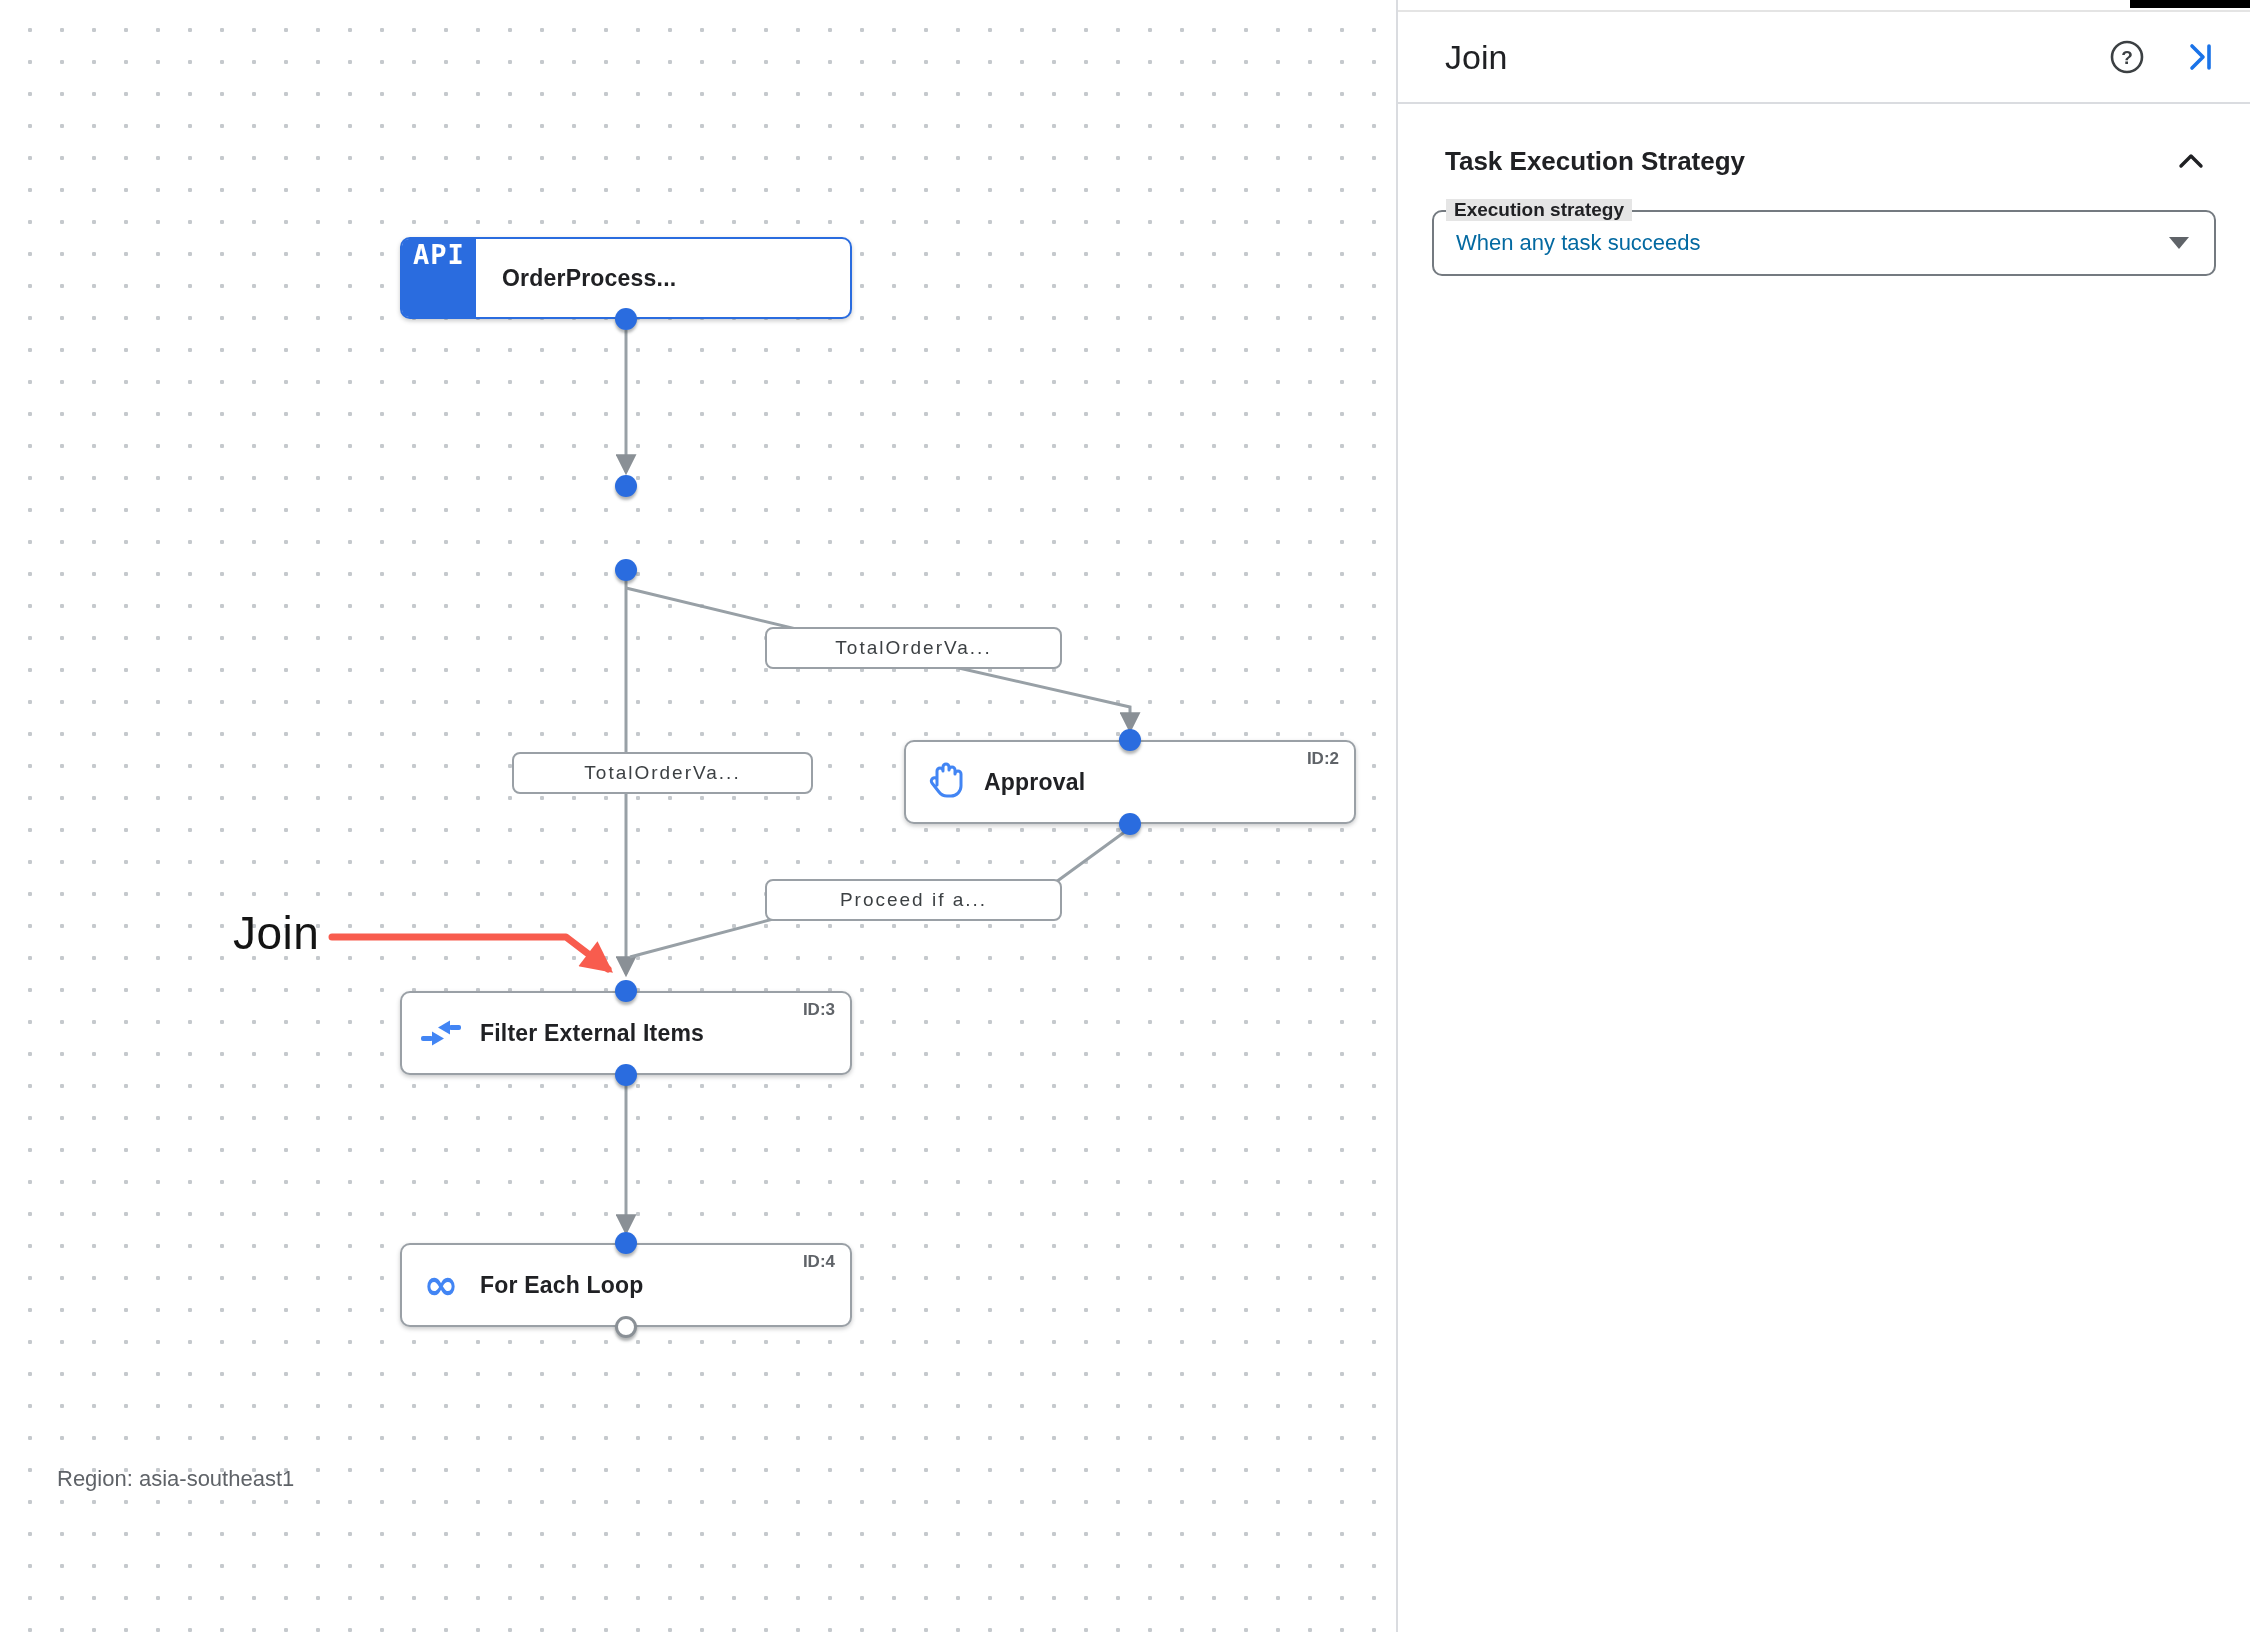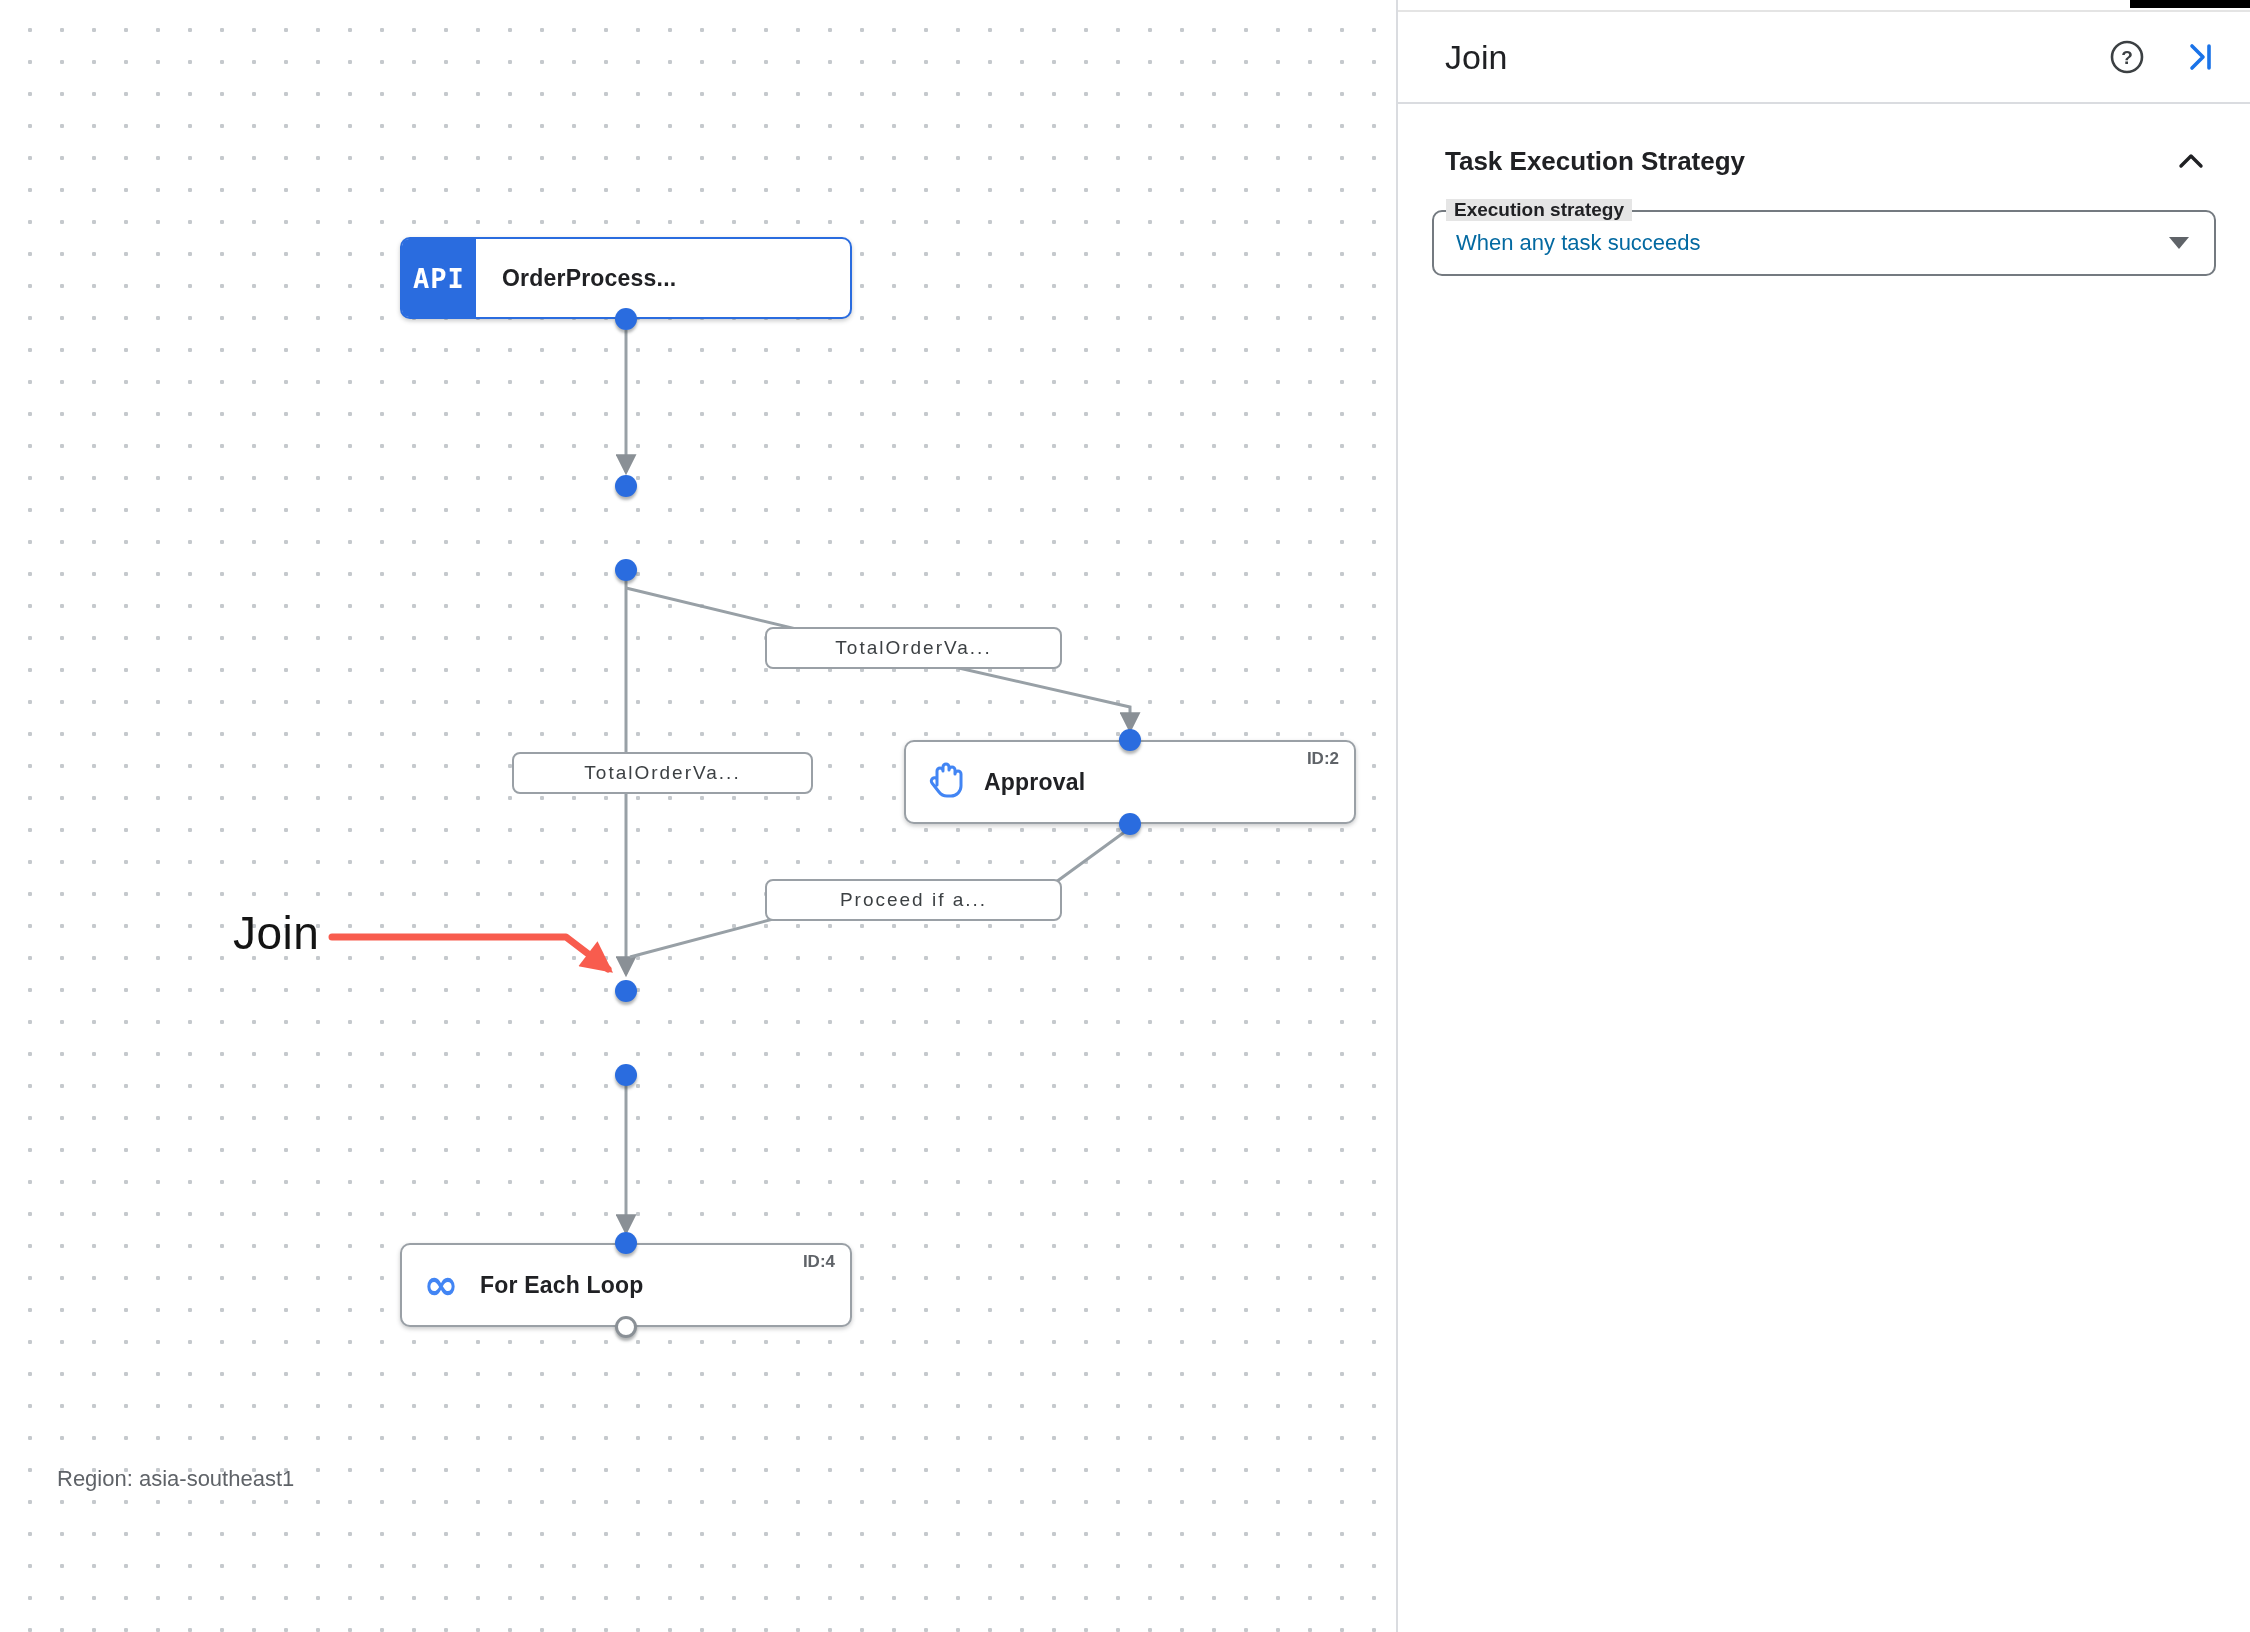--- a/index.html
+++ b/index.html
@@ -24,21 +24,21 @@
     border:2px solid #9aa0a6;border-radius:10px;box-sizing:border-box;
     display:flex;align-items:center;z-index:3;
     box-shadow:0 2px 4px rgba(60,64,67,.28);
   }
   .node .icon-box{width:78px;display:flex;align-items:center;justify-content:center;flex:0 0 78px;}
   .node .label{font-weight:bold;font-size:23px;color:#202124;letter-spacing:.2px;}
   .node .badge{position:absolute;top:7px;right:15px;font-size:17px;font-weight:bold;color:#5f6368;}
   .node-trigger{left:400px;top:237px;height:82px;border-color:#2a6cdf;}
   .node-trigger .api-chip{
     width:74px;height:100%;background:#2a6cdf;border-radius:7px 0 0 7px;
-    display:flex;align-items:center;justify-content:center;flex:0 0 74px;
+    display:flex;align-items:flex-start;justify-content:center;flex:0 0 74px;
   }
   .node-trigger .api-chip span{
     color:#fff;font-family:"DejaVu Sans Mono",monospace;font-weight:bold;
     font-size:27px;letter-spacing:1px;
   }
   .node-trigger .label{margin-left:26px;}
   .node-1{left:400px;top:486px;}
   .node-2{left:904px;top:740px;}
   .node-3{left:400px;top:991px;}
   .node-4{left:400px;top:1243px;}
@@ -141,20 +141,34 @@
   <div class="node node-2">
     <span class="badge">ID:2</span>
     <div class="icon-box">
       <svg width="38" height="44" viewBox="0 0 38 44" fill="none" stroke="#4285f4" stroke-width="3" stroke-linejoin="round" stroke-linecap="round">
         <path d="M11 25 V11 a3 3 0 0 1 6 0 V7 a3 3 0 0 1 6 0 v3 a3 3 0 0 1 6 0 v4 a3 3 0 0 1 6 0 v12 a10 10 0 0 1 -10 10 h-4 a10 10 0 0 1 -8 -4 l-7 -9 a3 3 0 0 1 5 -4 z"></path>
       </svg>
     </div>
     <span class="label">Approval</span>
   </div>
 
+  <div class="node node-3">
+    <span class="badge">ID:3</span>
+    <div class="icon-box">
+      <svg width="42" height="32" viewBox="0 0 42 32">
+        <g fill="#4285f4">
+          <rect x="1" y="19" width="12" height="5" rx="2"></rect>
+          <polygon points="12,14.5 24,21.5 12,28.5"></polygon>
+          <rect x="29" y="8" width="12" height="5" rx="2"></rect>
+          <polygon points="30,3.5 18,10.5 30,17.5"></polygon>
+        </g>
+      </svg>
+    </div>
+    <span class="label">Filter External Items</span>
+  </div>
 
   <div class="node node-4">
     <span class="badge">ID:4</span>
     <div class="icon-box">
       <span class="infinity">∞</span>
     </div>
     <span class="label">For Each Loop</span>
   </div>
 
   <div class="port" style="left:615px;top:308px;"></div>

